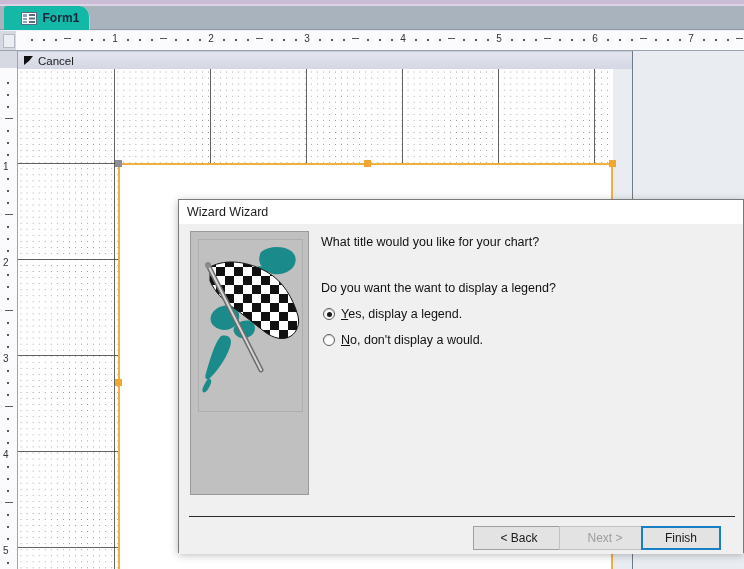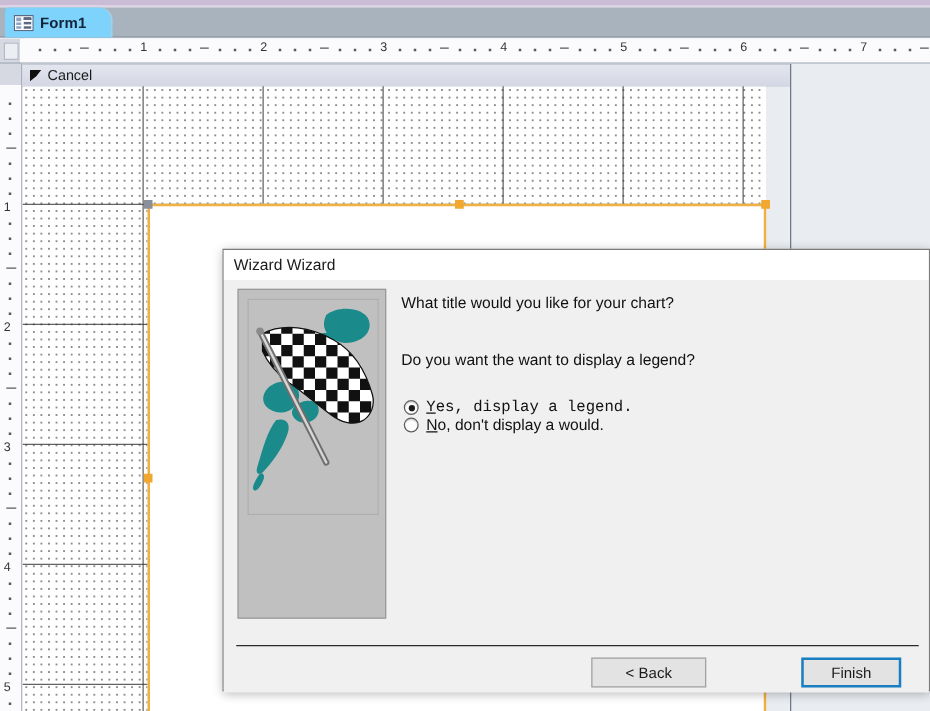--- a/index.html
+++ b/index.html
@@ -15,25 +15,25 @@
   #app{position:absolute;left:0;top:0;width:744px;height:569px;overflow:hidden;background:#eef0f5;}
 
   .topstrip{position:absolute;left:0;top:0;width:744px;height:4px;background:#c9bcd4;}
   .topstrip2{position:absolute;left:0;top:4px;width:744px;height:2px;background:#ded3e4;}
 
   .tabbar{position:absolute;left:0;top:6px;width:744px;height:24px;background:#a9b3bd;}
   .tabbar-bottomline{position:absolute;left:0;top:29px;width:744px;height:1px;background:#8d98a4;}
 
   .doc-tab{
     position:absolute;left:4px;top:6px;width:86px;height:24px;
-    background:#7dd3fc;
+    background:#14b8a6;
     border-top-left-radius:3px;
     border-top-right-radius:10px;
     box-shadow:inset -1px 0 0 #c2c8d0;
-    display:flex;align-items:center;
+    display:flex;align-items:center;justify-content:center;
   }
   .doc-tab .tab-icon{
     width:16px;height:13px;margin-left:7px;margin-right:5px;
     position:relative;flex:0 0 auto;
   }
   .doc-tab .tab-label{
     font-size:12px;color:#14243c;font-weight:bold;letter-spacing:.1px;
   }
 
   
@@ -135,21 +135,21 @@
     display:flex;align-items:center;
   }
   .title-input .selbox{
     background:#000000;color:#ffffff;font-size:12px;line-height:14px;
     padding:1px 0 1px 1px;margin-left:1px;white-space:nowrap;
   }
 
   .q-label2{position:absolute;left:142px;top:57px;font-size:12.5px;color:#111;}
 
   .radio-row{position:absolute;left:144px;display:flex;align-items:center;}
-  .radio-row.r1{top:95px;font-family:Liberation Mono, monospace;}
+  .radio-row.r1{top:83px;}
   .radio-row.r2{top:109px;}
   .radio{
     width:12px;height:12px;border-radius:50%;
     border:1px solid #5d5d5d;background:#fdfdfd;
     box-sizing:border-box;position:relative;flex:0 0 auto;
     box-shadow:inset 0 1px 1px rgba(0,0,0,.18);
   }
   .radio.checked:after{
     content:"";position:absolute;left:2.5px;top:2.5px;width:5px;height:5px;
     border-radius:50%;background:#1a1a1a;
@@ -450,18 +450,19 @@
 
       <div class="radio-row r2">
         <span class="radio"></span>
         <span class="rlabel"><span class="u">N</span><span>o, don't display a would.</span></span>
       </div>
 
       <div class="dlg-sep"></div>
 
       <div class="btnbar">
         <div class="btn back">&lt; Back</div>
+        <div class="btn next disabled">Next &gt;</div>
         <div class="btn finish default">Finish</div>
       </div>
 
     </div>
   </div>
 </div>
 
 </body></html>

